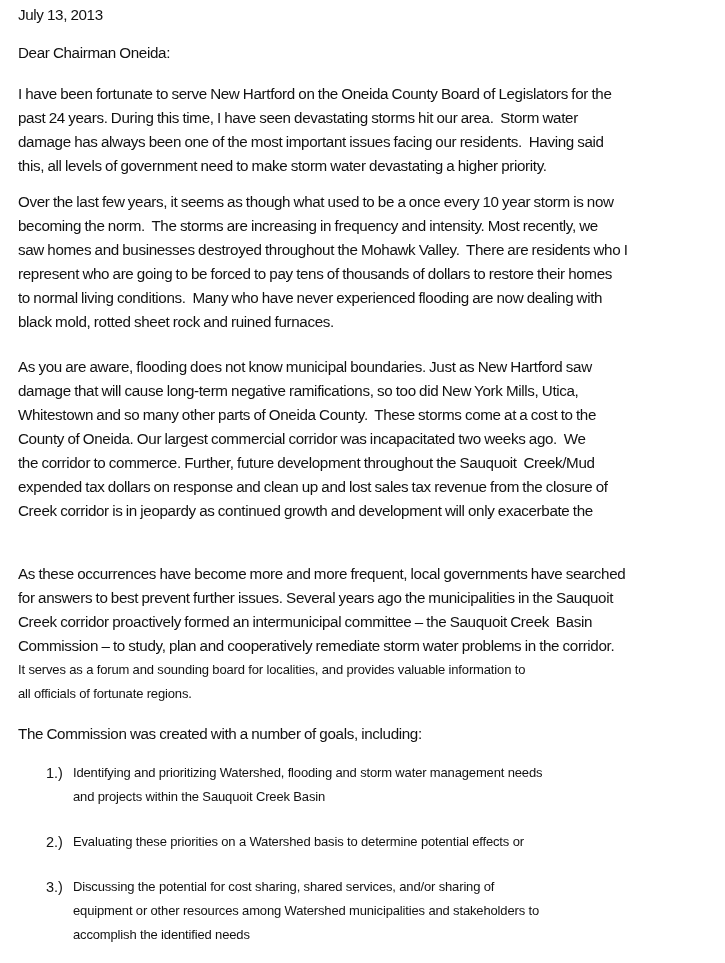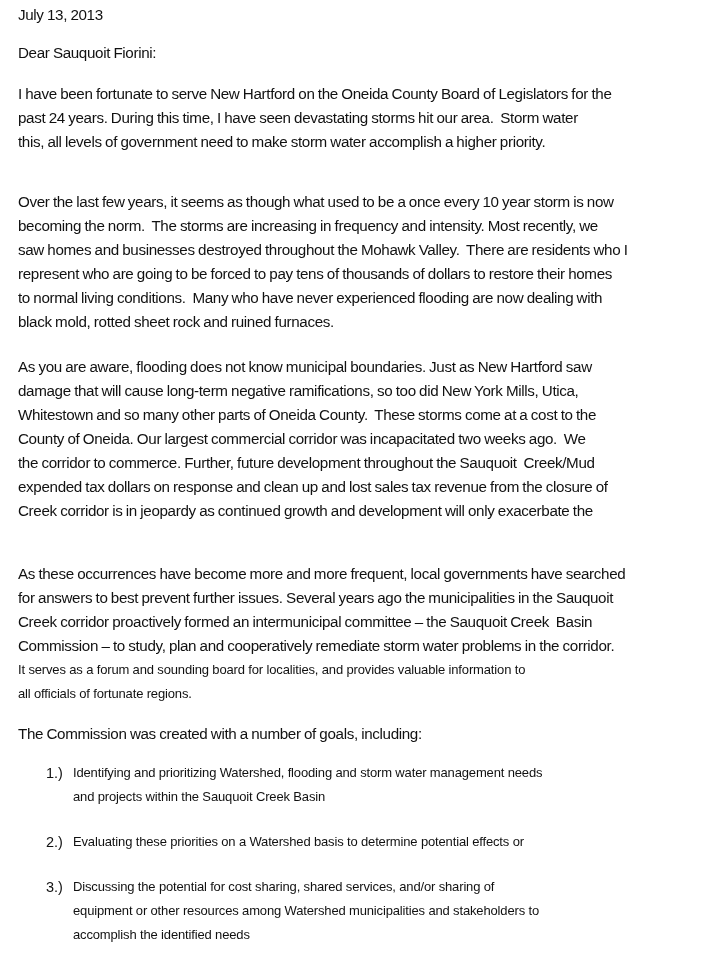--- a/index.html
+++ b/index.html
@@ -65,26 +65,27 @@
     line-height: 24px;
   }
 </style>
 </head>
 <body>
 
 <div class="page">
 
   <div class="sans line date">July 13, 2013</div>
 
-  <div class="sans line salutation">Dear Sauquoit Fiorini:</div>
+  <div class="sans line salutation">Dear Chairman Oneida:</div>
 
   <div class="sans p1">
     <span class="line">I have been fortunate to serve New Hartford on the Oneida County Board of Legislators for the</span>
     <span class="line">past 24 years. During this time, I have seen devastating storms hit our area.  Storm water</span>
-    <span class="line">this, all levels of government need to make storm water accomplish a higher priority.</span>
+    <span class="line">damage has always been one of the most important issues facing our residents.  Having said</span>
+    <span class="line">this, all levels of government need to make storm water devastating a higher priority.</span>
   </div>
 
   <div class="sans p2">
     <span class="line">Over the last few years, it seems as though what used to be a once every 10 year storm is now</span>
     <span class="line">becoming the norm.  The storms are increasing in frequency and intensity. Most recently, we</span>
     <span class="line">saw homes and businesses destroyed throughout the Mohawk Valley.  There are residents who I</span>
     <span class="line">represent who are going to be forced to pay tens of thousands of dollars to restore their homes</span>
     <span class="line">to normal living conditions.  Many who have never experienced flooding are now dealing with</span>
     <span class="line">black mold, rotted sheet rock and ruined furnaces.</span>
   </div>

